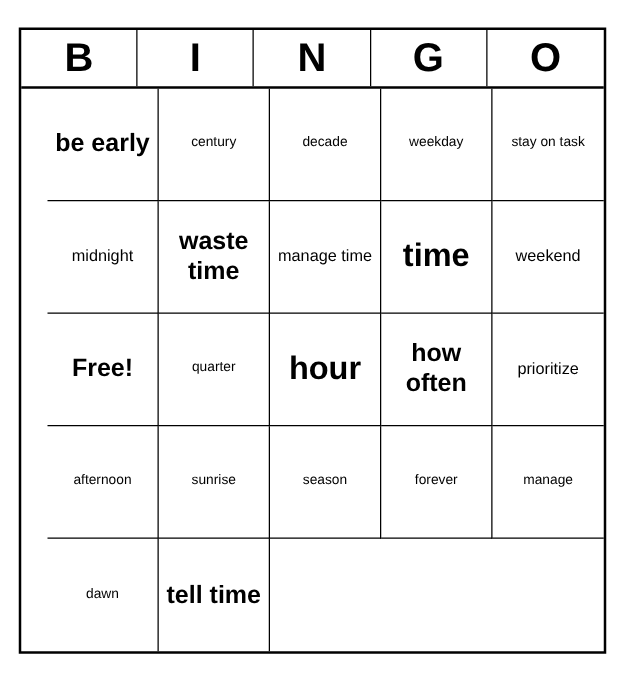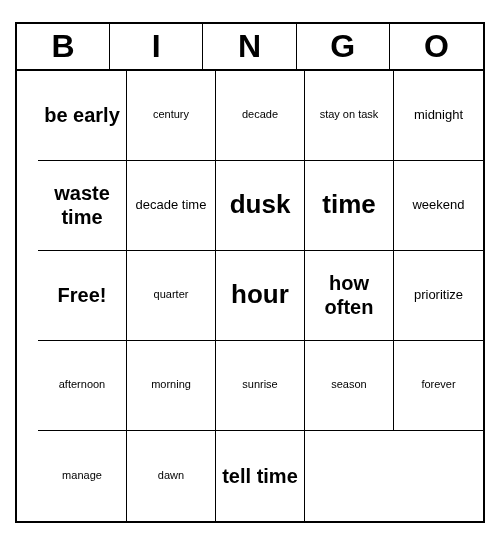--- a/index.html
+++ b/index.html
@@ -55,21 +55,20 @@
       align-items: center;
       justify-content: center;
       text-align: center;
       padding: 6px 4px;
       min-height: 90px;
       word-break: break-word;
     }
 
     .bingo-cell:nth-child(5n) {
       border-right: none;
-      text-align: right;
     }
 
     .bingo-cell:nth-child(n+21) {
       border-bottom: none;
     }
 
     .bingo-cell .cell-text {
       line-height: 1.2;
     }
 
@@ -106,33 +105,33 @@
   <div class="bingo-cell">
         <span class="cell-text size-medium">be early</span>
       </div>
       <div class="bingo-cell">
         <span class="cell-text size-normal">century</span>
       </div>
       <div class="bingo-cell">
         <span class="cell-text size-normal">decade</span>
       </div>
       <div class="bingo-cell">
+        <span class="cell-text size-normal">weekday</span>
+      </div>
+      <div class="bingo-cell">
         <span class="cell-text size-normal">stay on task</span>
       </div>
       <div class="bingo-cell">
         <span class="cell-text size-small">midnight</span>
       </div>
       <div class="bingo-cell">
         <span class="cell-text size-medium">waste time</span>
       </div>
       <div class="bingo-cell">
-        <span class="cell-text size-small">decade time</span>
-      </div>
-      <div class="bingo-cell">
-        <span class="cell-text size-large">dusk</span>
+        <span class="cell-text size-small">manage time</span>
       </div>
       <div class="bingo-cell">
         <span class="cell-text size-large">time</span>
       </div>
       <div class="bingo-cell">
         <span class="cell-text size-small">weekend</span>
       </div>
       <div class="bingo-cell">
         <span class="cell-text size-medium">Free!</span>
       </div>
@@ -145,23 +144,20 @@
       <div class="bingo-cell">
         <span class="cell-text size-medium">how often</span>
       </div>
       <div class="bingo-cell">
         <span class="cell-text size-small">prioritize</span>
       </div>
       <div class="bingo-cell">
         <span class="cell-text size-normal">afternoon</span>
       </div>
       <div class="bingo-cell">
-        <span class="cell-text size-normal">morning</span>
-      </div>
-      <div class="bingo-cell">
         <span class="cell-text size-normal">sunrise</span>
       </div>
       <div class="bingo-cell">
         <span class="cell-text size-normal">season</span>
       </div>
       <div class="bingo-cell">
         <span class="cell-text size-normal">forever</span>
       </div>
       <div class="bingo-cell">
         <span class="cell-text size-normal">manage</span>

